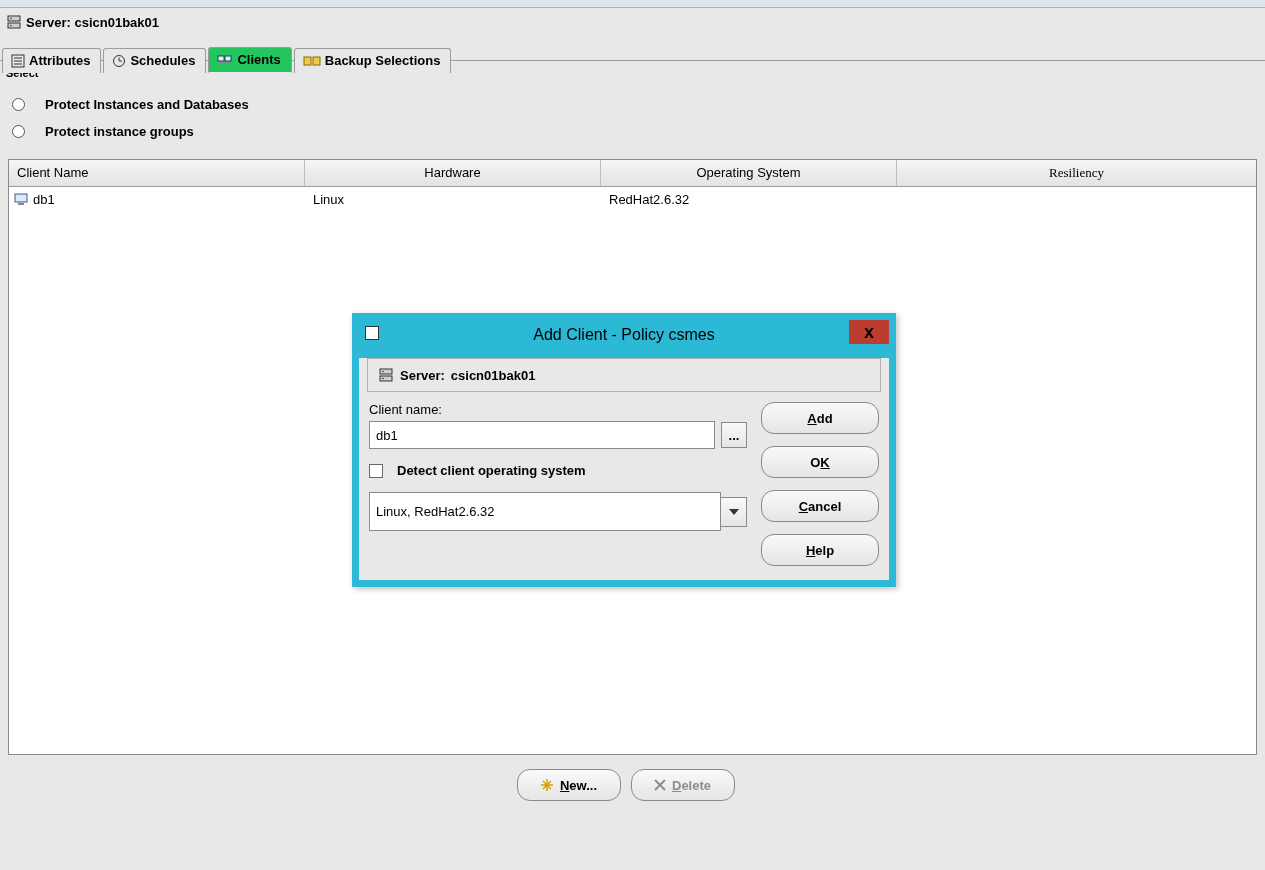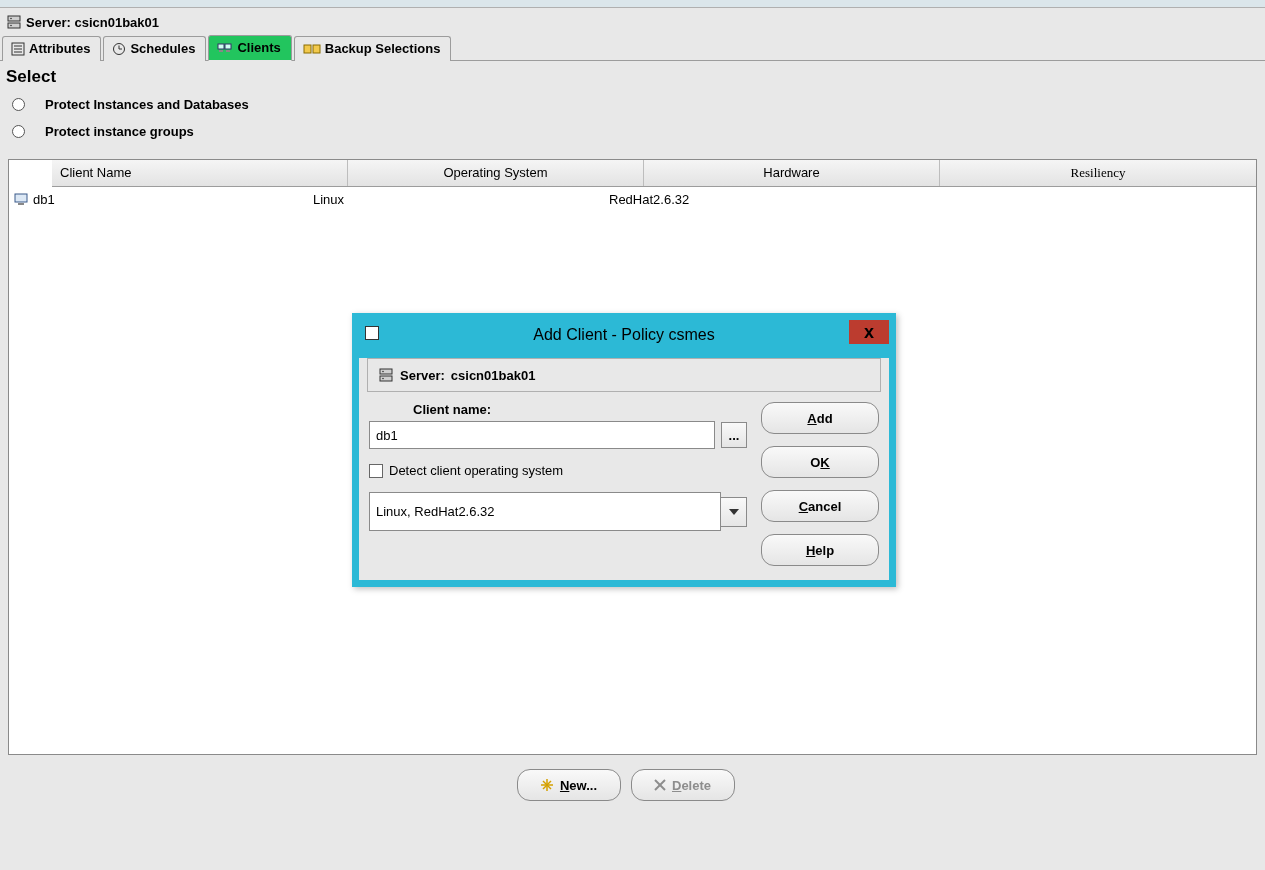--- a/index.html
+++ b/index.html
@@ -6,33 +6,33 @@
   html, body { width: 1265px; height: 870px; background: #e8e8e8; overflow: hidden; font-size: 13px; color: #000; }
 
   .window { width: 100%; height: 100%; display: flex; flex-direction: column; }
 
   .titlebar-stub { height: 8px; background: #dbe6eb; border-bottom: 1px solid #b0b0b0; }
 
   .server-line { display: flex; align-items: center; padding: 6px 6px 4px 6px; background: #e8e8e8; font-weight: bold; }
   .server-line svg { margin-right: 4px; }
 
   .tabstrip { display: flex; align-items: flex-end; background: #e8e8e8; border-bottom: 1px solid #9c9c9c; padding-left: 2px; }
-  .tab { display: flex; align-items: center; gap: 4px; padding: 4px 10px 5px 8px; background: #e8e8e8; border: 1px solid #9c9c9c; border-bottom: none; margin-right: 2px; border-radius: 3px 3px 0 0; font-weight: bold; cursor: pointer; position: relative; top: 1px; }
+  .tab { display: flex; align-items: center; gap: 4px; padding: 4px 10px 5px 8px; background: #e8e8e8; border: 1px solid #9c9c9c; border-bottom: none; margin-right: 2px; border-radius: 3px 3px 0 0; font-weight: bold; cursor: pointer; position: relative; top: 13px; }
   .tab.active { background: #22c55e; border-bottom: 1px solid #e8e8e8; }
   .tab:not(.active) { }
   .tab svg { flex-shrink: 0; }
 
   .select-section { padding: 6px 6px 4px 6px; background: #e8e8e8; }
-  .select-section .section-label { font-weight: bold; font-size: 17px; margin-bottom: 4px; }
+  .select-section .section-label { font-weight: bold; font-size: 11px; margin-bottom: 12px; }
   .radio-row { display: flex; align-items: center; gap: 20px; padding: 6px 6px; font-weight: bold; }
   .radio-outer { width: 13px; height: 13px; border-radius: 50%; border: 1px solid #555; background: #fff; display: inline-flex; align-items: center; justify-content: center; }
   .radio-outer .dot { width: 5px; height: 5px; border-radius: 50%; background: #000; }
 
   .table-wrap { margin: 10px 8px 0 8px; border: 1px solid #8a8a8a; background: #fff; height: 596px; display: flex; flex-direction: column; position: relative; }
-  .table-head { display: flex; background: linear-gradient(#f5f5f5,#e3e3e3); border-bottom: 1px solid #9c9c9c; margin-left: 43px; }
+  .table-head { display: flex; background: linear-gradient(#f5f5f5,#e3e3e3); border-bottom: 1px solid #9c9c9c; }
   .th, .td { padding: 5px 8px; border-right: 1px solid #bdbdbd; overflow: hidden; white-space: nowrap; }
   .th { text-align: center; }
   .th:last-child, .td:last-child { border-right: none; }
   .c1 { width: 296px; text-align: left; }
   .c2 { width: 296px; }
   .c3 { width: 296px; }
   .c4 { flex: 1; font-family: Liberation Serif, serif; }
   .table-body { flex: 1; overflow: auto; }
   .trow { display: flex; }
   .trow .td { border-right: none; }
@@ -47,25 +47,25 @@
   .dialog { position: absolute; left: 352px; top: 313px; width: 544px; background: #2cb9d6; padding: 7px; box-shadow: 2px 2px 6px rgba(0,0,0,0.25); }
   .dialog-title { position: relative; height: 30px; display: flex; align-items: center; justify-content: center; font-size: 16px; color: #000; }
   .dialog-title .left-icon { position: absolute; left: 6px; top: 6px; width: 14px; height: 14px; background: #fff; border: 1px solid #333; }
   .dialog-close { position: absolute; right: 0; top: 0; width: 40px; height: 24px; background: #bc3c2f; color: #000; font-weight: bold; font-size: 18px; display: flex; align-items: center; justify-content: center; cursor: pointer; }
   .dialog-body { background: #e8e8e8; padding: 0 0 14px 0; }
   .dialog-server { display: flex; align-items: center; gap: 6px; padding: 8px 10px; border: 1px solid #b0b0b0; margin: 8px 8px 10px 8px; background: #e8e8e8; font-weight: bold; }
   .dialog-content { display: flex; gap: 14px; padding: 0 10px; }
   .dialog-left { flex: 1; }
   .dialog-right { width: 118px; display: flex; flex-direction: column; gap: 12px; padding-top: 0; }
   .dialog-right .btn { width: 100%; min-width: 0; height: 32px; font-weight: bold; }
-  .dlabel { font-weight: bold; margin-bottom: 4px; display: block; margin-left: 44px; }
+  .dlabel { font-weight: normal; margin-bottom: 4px; display: block; }
   .input-row { display: flex; align-items: center; gap: 6px; margin-bottom: 14px; }
   .text-input { flex: 1; height: 28px; border: 1px solid #8a8a8a; background: #fff; padding: 0 6px; font-size: 13px; }
   .browse-btn { width: 26px; height: 26px; border: 1px solid #8a8a8a; background: linear-gradient(#f9f9f9,#e5e5e5); display: flex; align-items: center; justify-content: center; font-weight: bold; cursor: pointer; }
-  .check-row { display: flex; align-items: center; gap: 6px; font-weight: normal; margin-bottom: 14px; }
+  .check-row { display: flex; align-items: center; gap: 14px; font-weight: bold; margin-bottom: 14px; }
   .checkbox { width: 14px; height: 14px; border: 1px solid #666; background: #fff; }
   .select-row { display: flex; align-items: center; margin-bottom: 4px; }
   .select-box { flex: 1; height: 39px; border: 1px solid #8a8a8a; background: #fff; display: flex; align-items: center; padding: 0 6px; }
   .select-arrow { width: 26px; height: 30px; border: 1px solid #8a8a8a; border-left: none; background: linear-gradient(#f9f9f9,#e5e5e5); display: flex; align-items: center; justify-content: center; cursor: pointer; }
 </style>
 </head>
 <body>
 
 <div class="window">
   <div class="titlebar-stub"></div>
@@ -125,22 +125,22 @@
     </div>
     <div class="radio-row">
       <span class="radio-outer"></span>
       <span>Protect instance groups</span>
     </div>
   </div>
 
   <div class="table-wrap">
     <div class="table-head">
       <div class="th c1">Client Name</div>
+      <div class="th c2">Hardware</div>
       <div class="th c3">Operating System</div>
-      <div class="th c2">Hardware</div>
       <div class="th c4">Resiliency</div>
     </div>
     <div class="table-body">
       <div class="trow">
         <div class="td c1">
           <svg width="16" height="14" viewBox="0 0 16 14">
               <rect x="2" y="1" width="12" height="8" fill="#dce8f5" stroke="#3a5a8a"></rect>
               <rect x="5" y="10" width="6" height="2" fill="#888"></rect>
             </svg>
           <span>db1</span>

